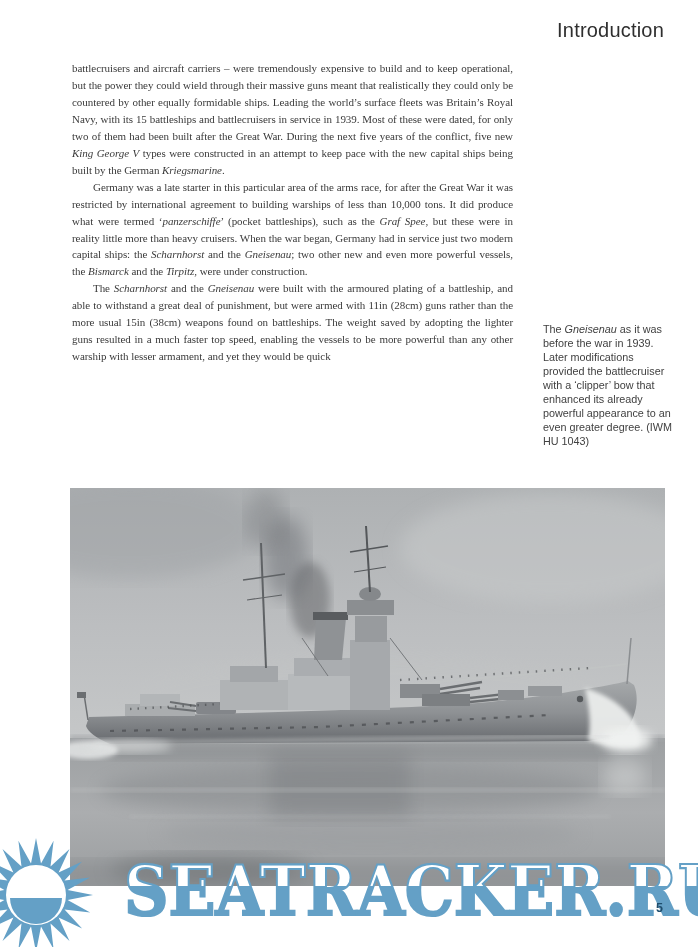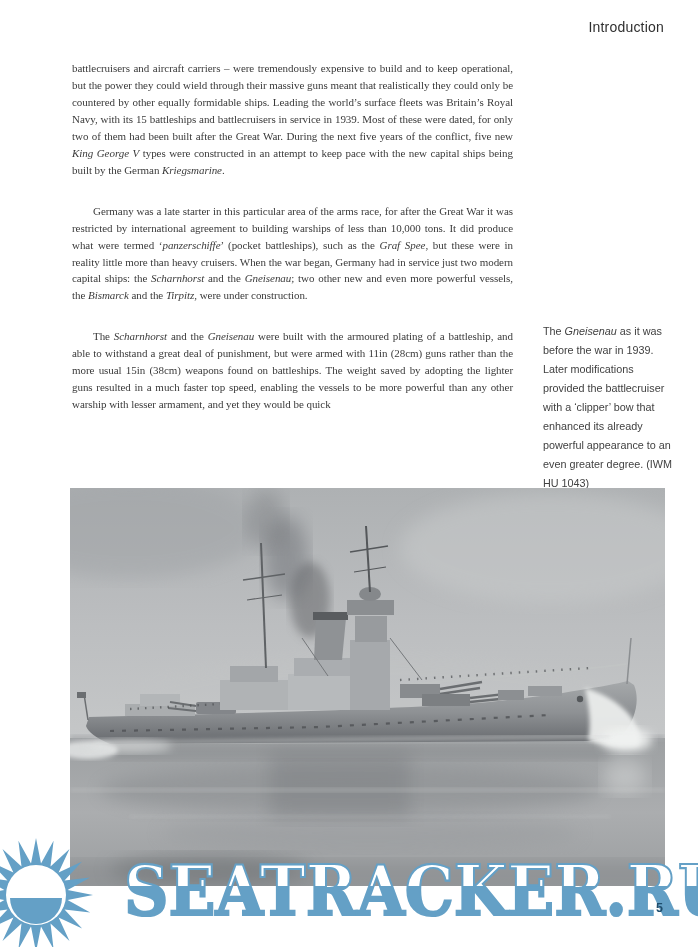--- a/index.html
+++ b/index.html
@@ -12,35 +12,35 @@
   body{
     position:relative;
     background:#ffffff;
     overflow:hidden;
     font-family:"Liberation Serif","DejaVu Serif",serif;
   }
   
   .page-header{
     position:absolute;top:19px;right:34px;
     font-family:"Liberation Sans","DejaVu Sans",sans-serif;
-    font-size:14px;color:#2f2f2f;letter-spacing:.2px;
+    font-size:20px;color:#2f2f2f;letter-spacing:.2px;
   }
   
   .textblock{
     position:absolute;left:72px;top:60px;width:441px;
     font-size:11px;line-height:16.95px;color:var(--body-text);
     text-align:justify;letter-spacing:-0.05px;
   }
   .textblock p{margin:0;}
-  .textblock p.indent{text-indent:21px;margin-top:24px;}
+  .textblock p.indent{text-indent:21px;}
   
   .caption{
     position:absolute;left:543px;top:322px;width:130px;
     font-family:"Liberation Sans","DejaVu Sans",sans-serif;
-    font-size:10.8px;line-height:19px;color:#414141;
+    font-size:10.8px;line-height:14px;color:#414141;
   }
   
   .photo{
     position:absolute;left:70px;top:488px;width:595px;height:398px;
     z-index:1;overflow:hidden;background:#b9bcbe;
   }
   .photo svg{display:block;width:595px;height:398px;}
   
   .wm-sun{position:absolute;left:-24px;top:835px;width:120px;height:120px;z-index:5;}
   .sunfill{fill:var(--watermark-blue);}

